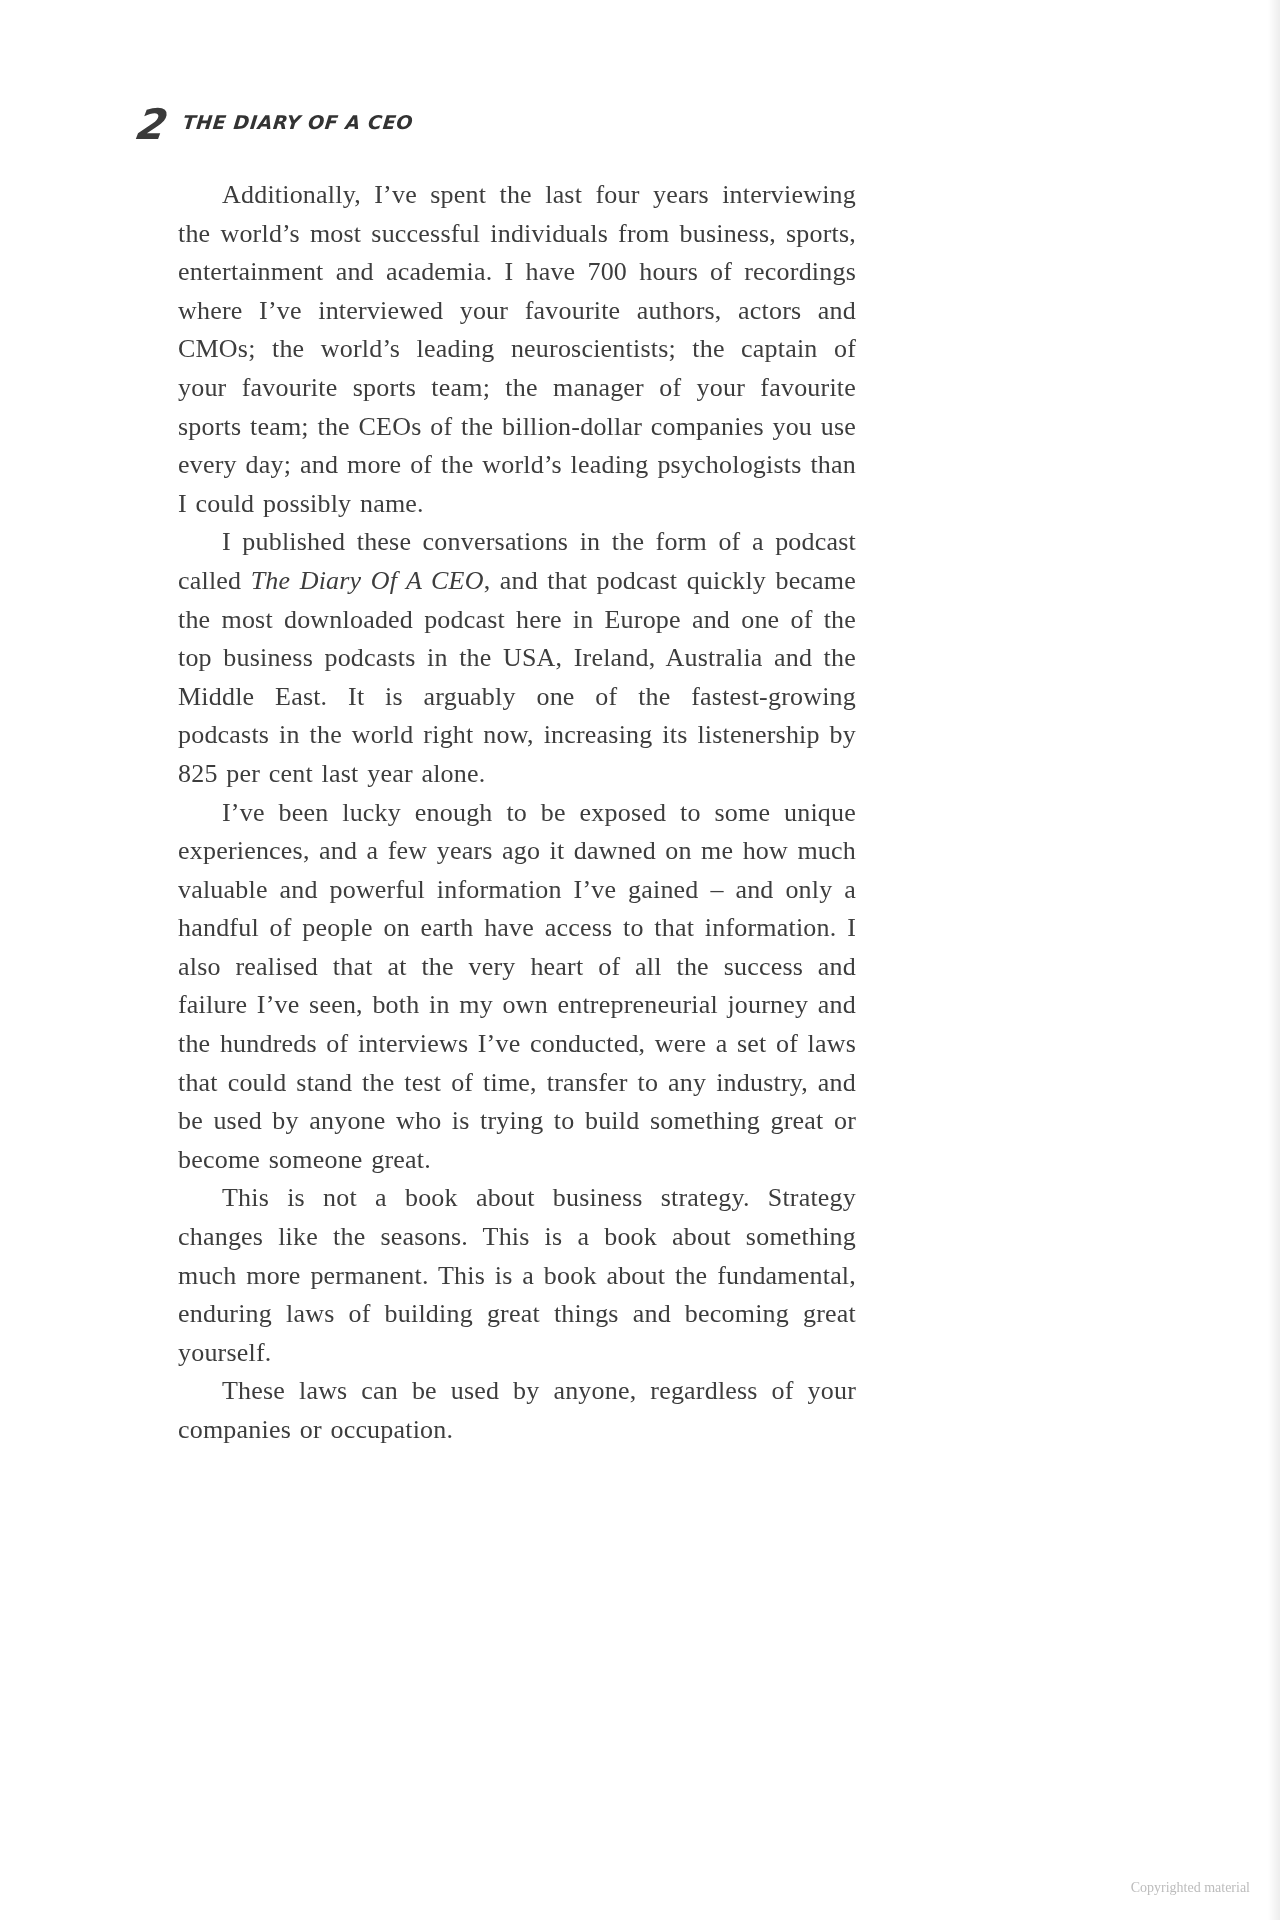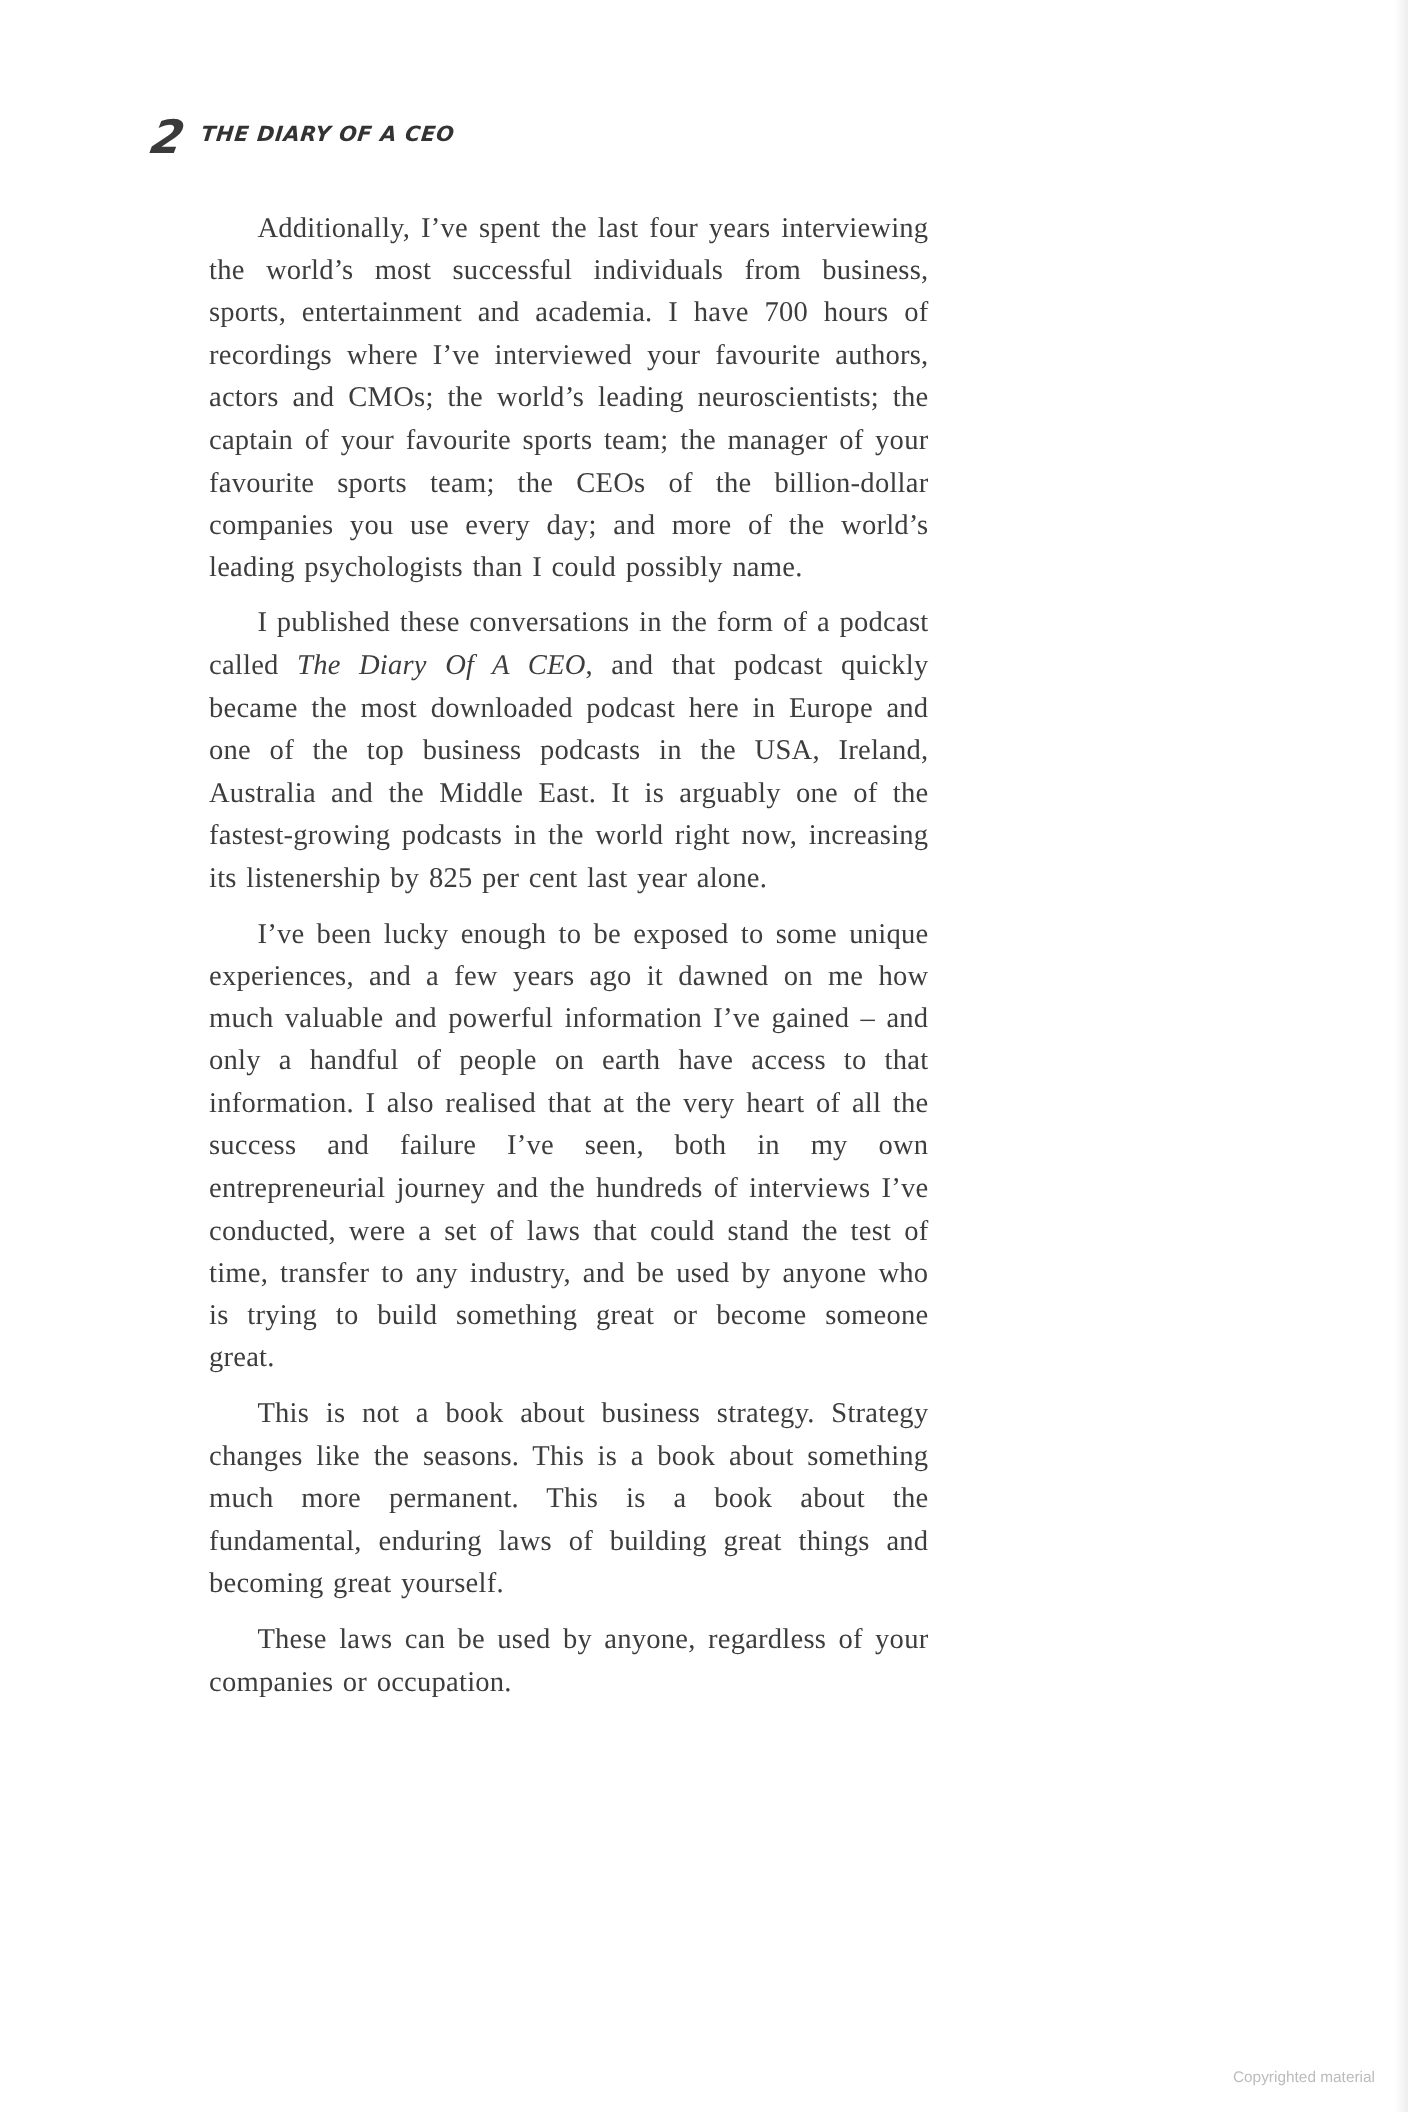--- a/index.html
+++ b/index.html
@@ -59,30 +59,30 @@
     left: 178px;
     width: 678px;
     color: #3d3d3d;
     font-size: 26px;
     line-height: 38.6px;
     text-align: justify;
     letter-spacing: 0.2px;
     word-spacing: 2px;
   }
   .body-text p {
-    margin: 12px;
+    margin: 0;
     padding: 0;
     text-indent: 44px;
   }
   .italic { font-style: italic; }
   .footer-watermark {
     position: absolute;
     right: 30px;
     bottom: 24px;
-    font-family: Liberation Sans, sans-serif;
+    font-family: Liberation Serif, serif;
     font-size: 14px;
     color: #bcbcbc;
   }
 </style>
 </head>
 <body>
 
 <div class="page">
 
   <div class="header">

